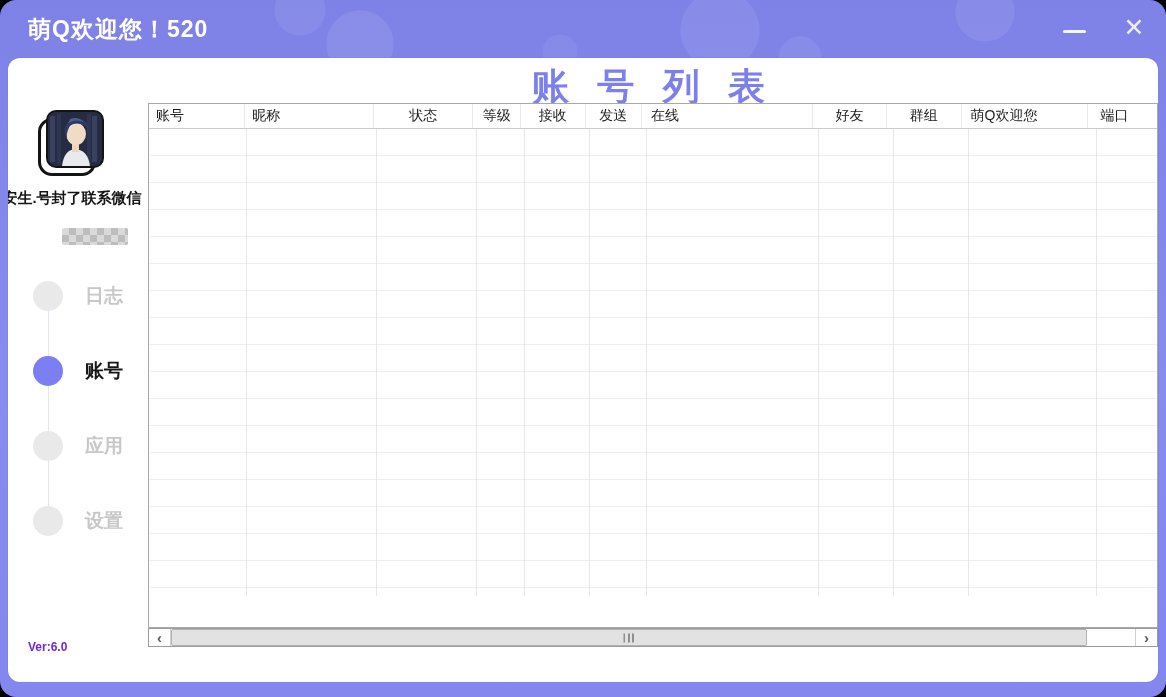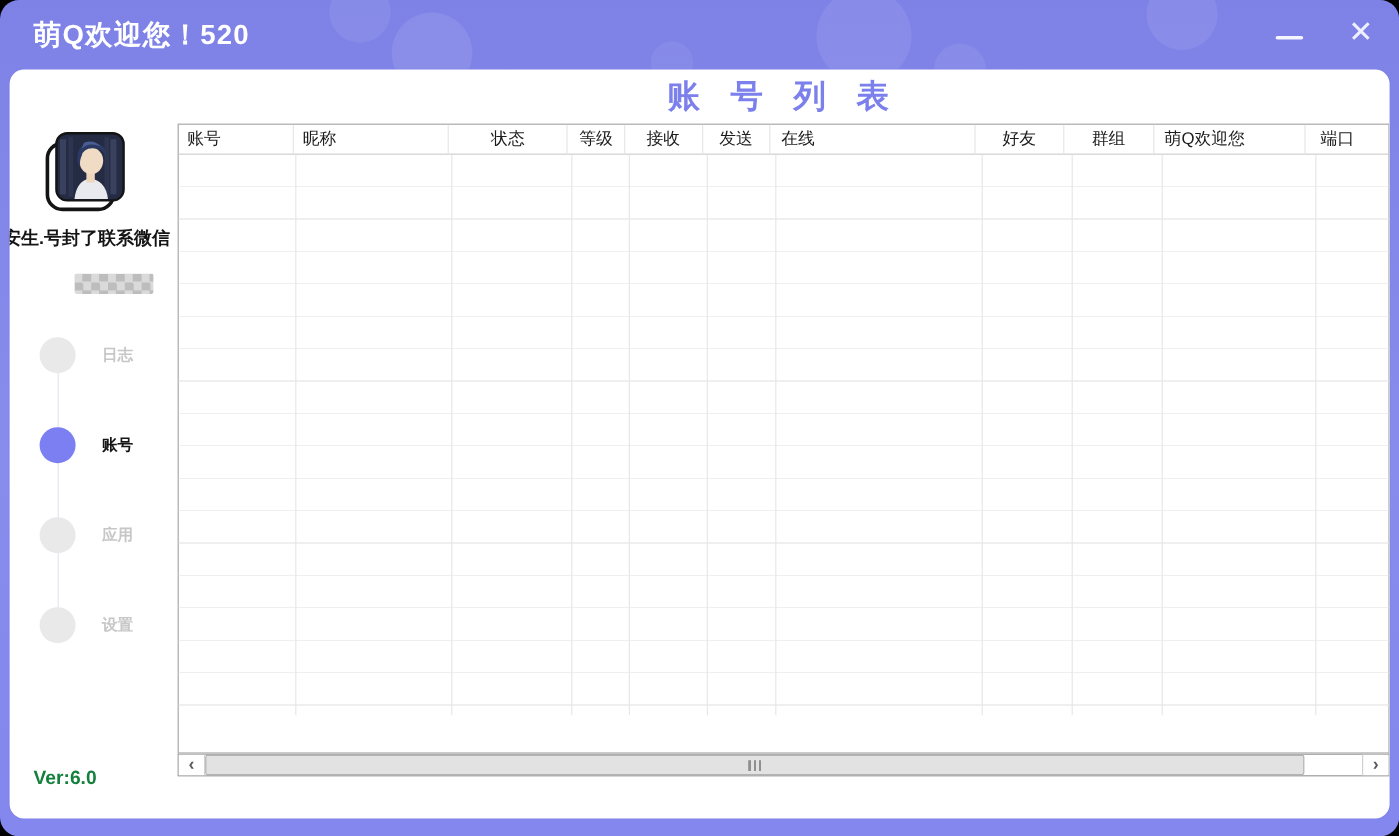--- a/index.html
+++ b/index.html
@@ -41,26 +41,26 @@
   .mosaic{background:repeating-conic-gradient(#bdbdbd 0% 25%,#dadada 0% 50%) 0 0/14px 14px;filter:blur(.4px);}
   .mosaic-blue{background:
       repeating-conic-gradient(rgba(90,160,225,.85) 0% 25%, rgba(205,228,248,.9) 0% 50%) 0 0/14px 14px,
       repeating-conic-gradient(#9cc9ef 0% 25%, #e4f1fc 0% 50%) 7px 3px/18px 18px;
       filter:blur(.5px);}
   .side-mosaic{position:absolute;left:54px;top:170px;width:66px;height:17px;border-radius:2px;}
   .nav-line{position:absolute;left:40px;top:238px;width:1px;height:225px;background:#e3e5f4;}
   .nav-item{position:absolute;left:25px;width:115px;height:30px;display:flex;align-items:center;cursor:pointer;}
   .nav-dot{width:30px;height:30px;border-radius:50%;background:#e9e9e9;flex:0 0 auto;}
   .nav-item.active .nav-dot{background:#7b7ff2;}
-  .nav-label{margin-left:22px;font-size:13px;font-weight:bold;color:#c7c7c7;}
+  .nav-label{margin-left:22px;font-size:19px;font-weight:bold;color:#c7c7c7;}
   .nav-item.active .nav-label{color:#161616;}
-  .version{position:absolute;left:20px;top:582px;font-size:16px;font-weight:bold;color:#15803d;}
+  .version{position:absolute;left:20px;top:582px;font-size:12px;font-weight:bold;color:#6d28d9;}
   
   .main-title{position:absolute;left:140px;top:4px;width:1010px;text-align:center;
-    font-size:27px;font-weight:bold;color:#7c80ec;letter-spacing:9px;}
+    font-size:37px;font-weight:bold;color:#7c80ec;letter-spacing:9px;}
   .table{position:absolute;left:140px;top:45px;width:1010px;height:525px;border:1px solid #a9a9a9;background:#fff;}
   .trow{display:flex;width:100%;}
   .thead{height:25px;border-bottom:1px solid #cbcbcb;font-size:14px;color:#1c1c1c;}
   .tdata{height:31px;border-bottom:1px solid #eaeaea;font-size:14px;color:#2b86d9;}
   .cell{display:flex;align-items:center;border-right:1px solid #e7e7e7;overflow:hidden;white-space:nowrap;padding:0 4px;}
   .cell:last-child{border-right:none;}
   .c0{width:97px;padding-left:7px;}
   .c1{width:130px;padding-left:7px;}
   .c2{width:100px;justify-content:center;}
   .c3{width:48px;justify-content:center;}

